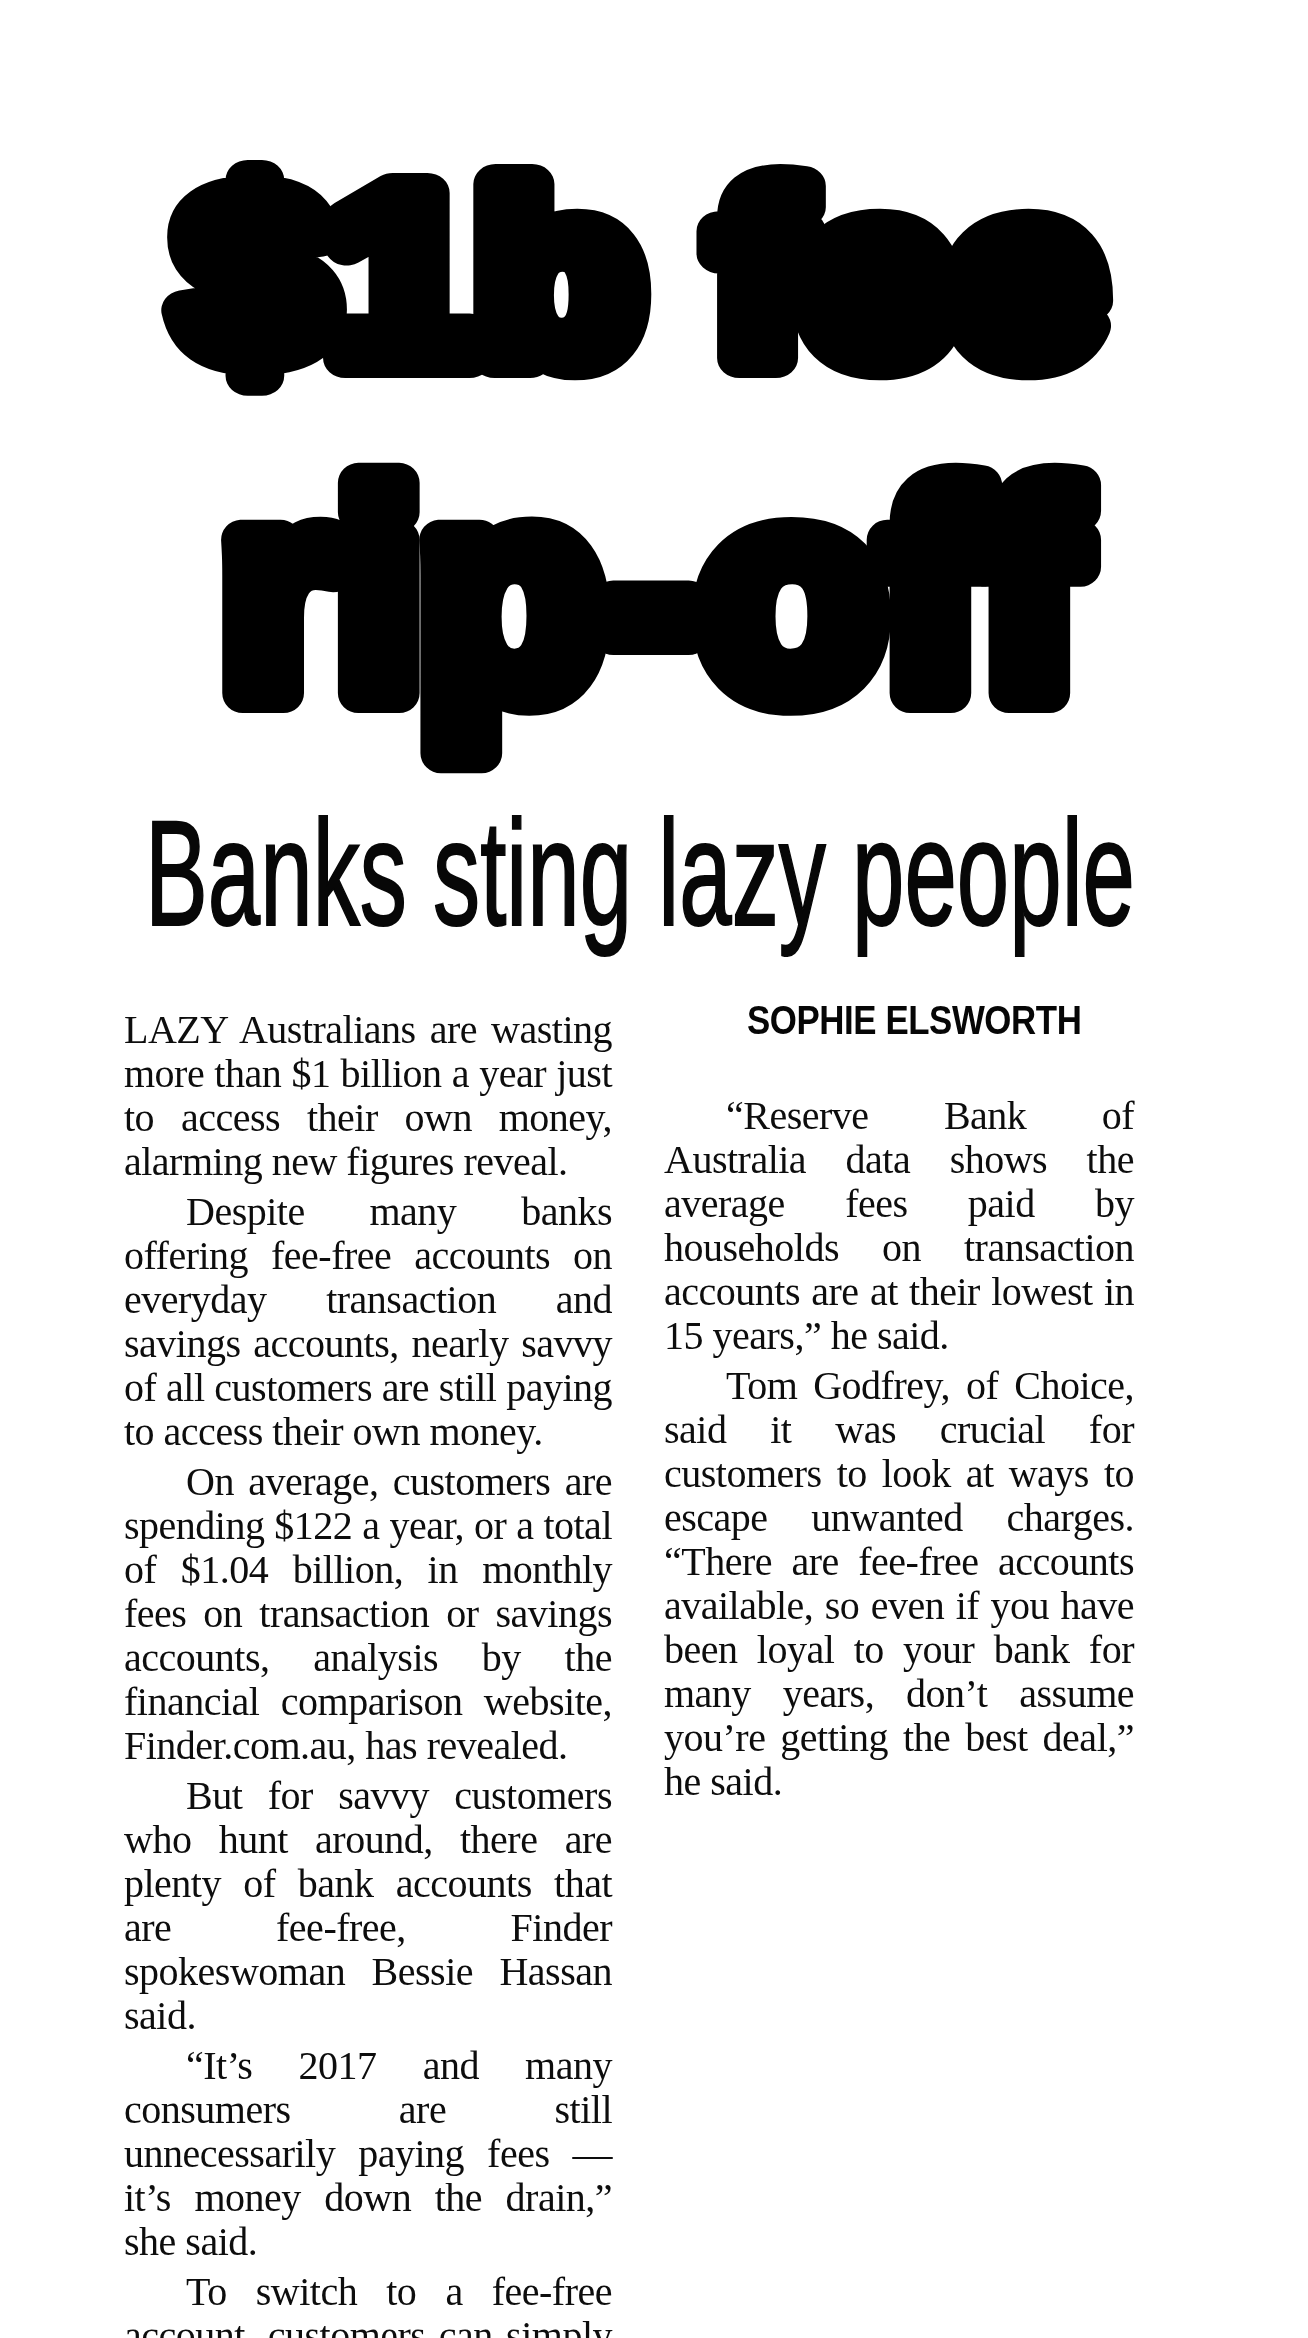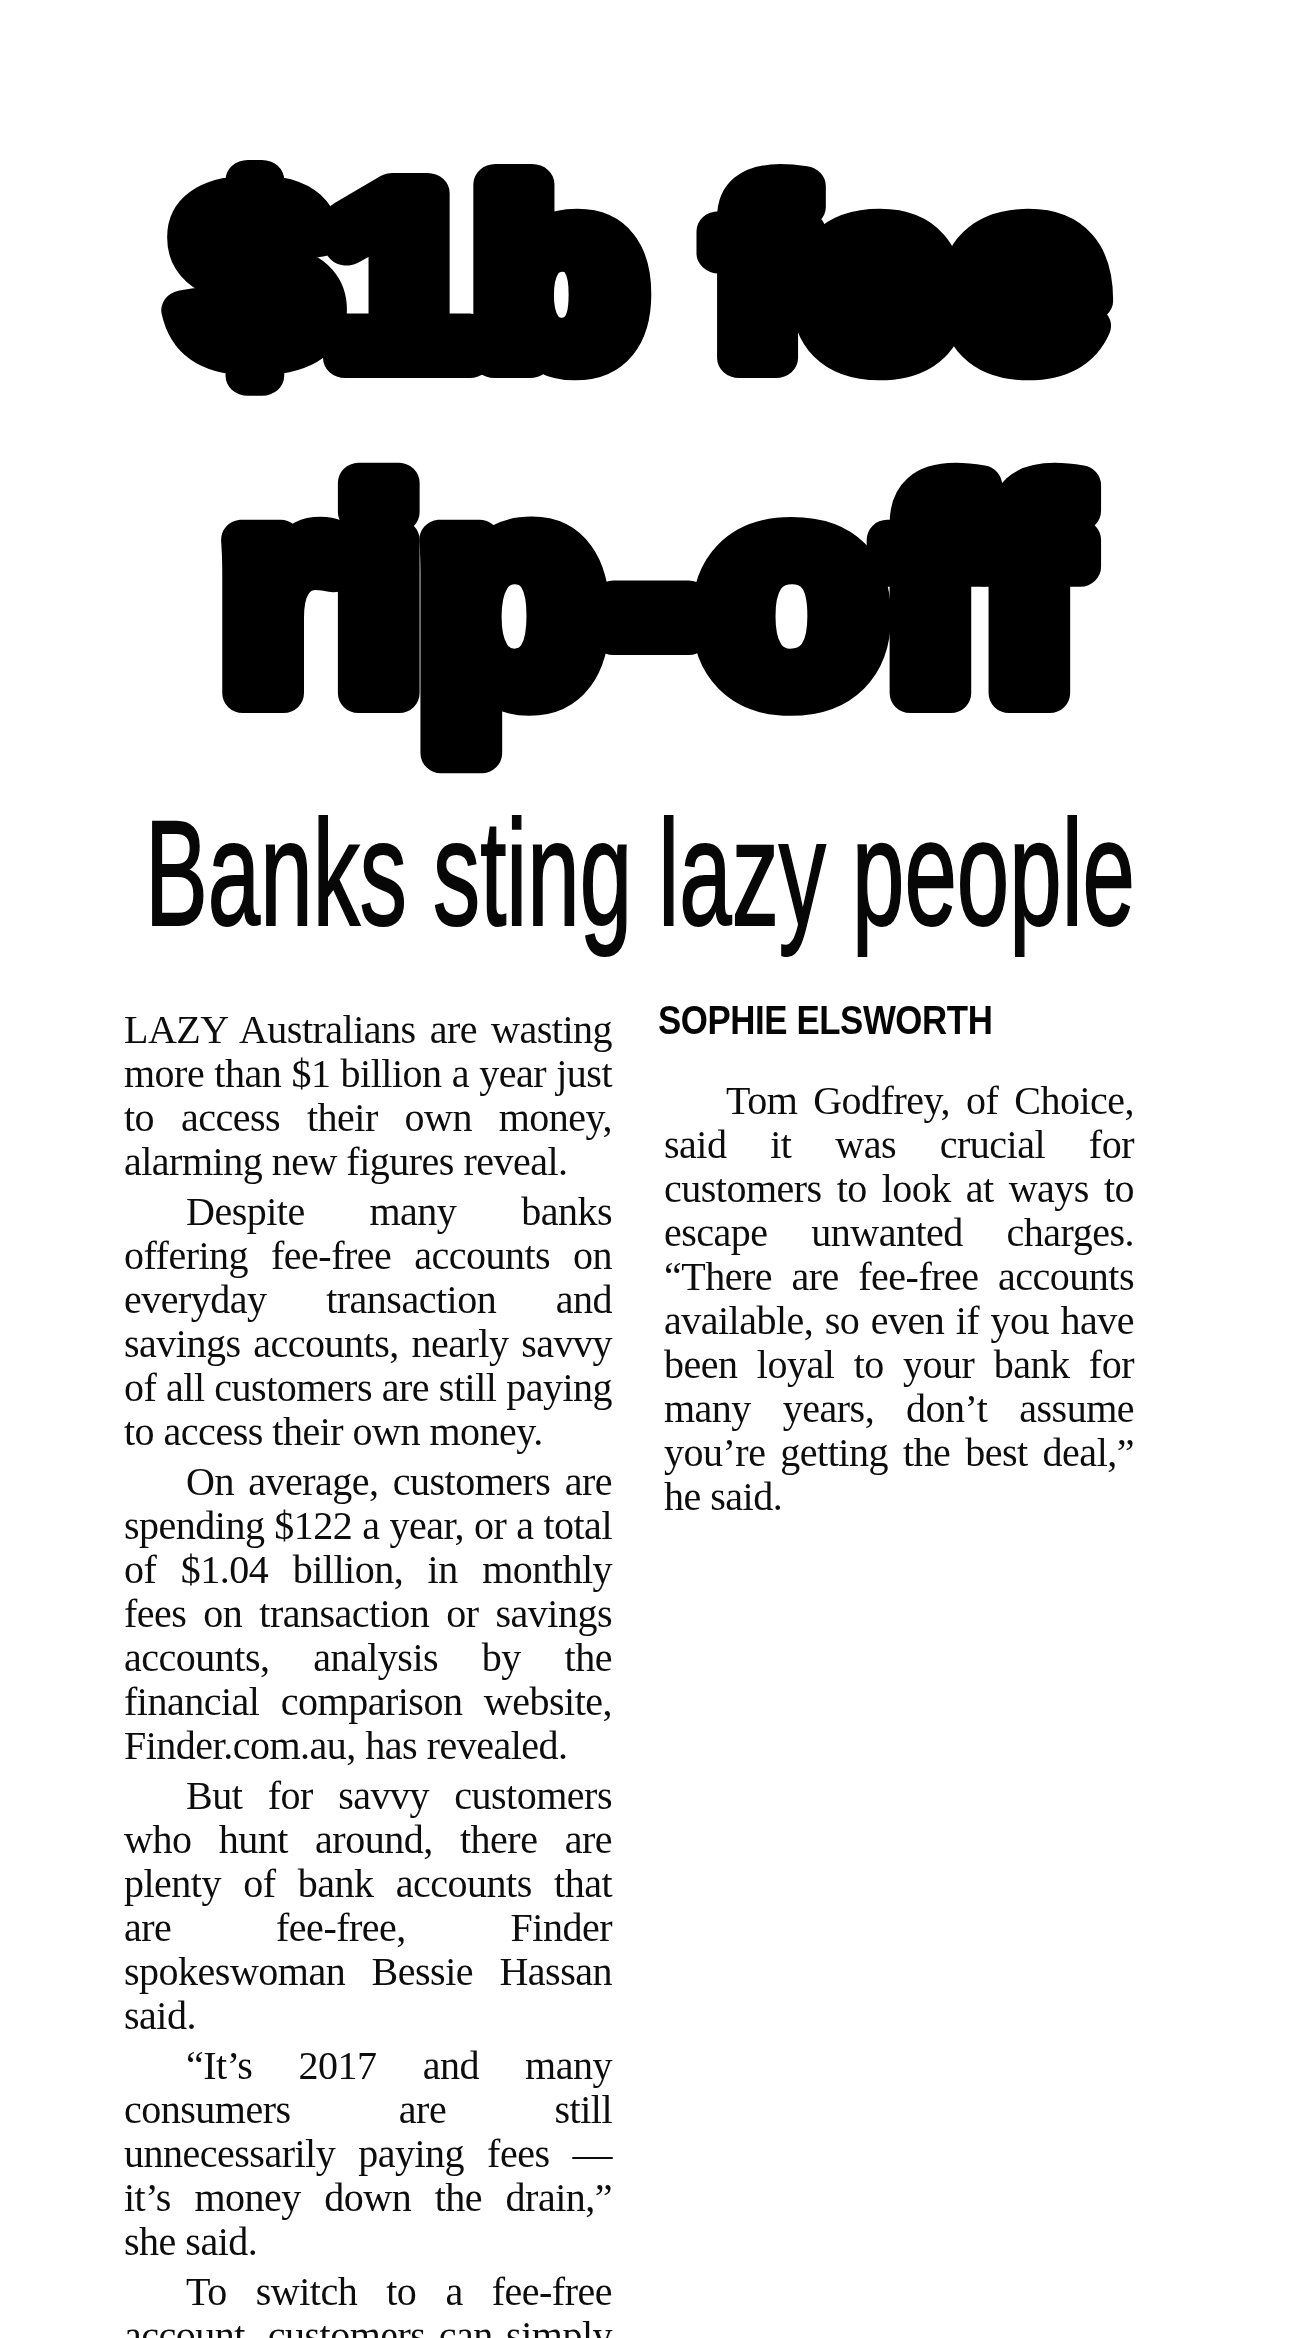--- a/index.html
+++ b/index.html
@@ -53,22 +53,22 @@
     left: 118px;
     top: 1002px;
     width: 500px;
   }
   #col-right {
     left: 658px;
     top: 998px;
     width: 482px;
   }
   .byline-row {
-    margin-bottom: 36px;
-    text-align: left;
+    margin-bottom: 51px;
+    text-align: right;
   }
   .byline {
     display: inline-block;
     font-family: "Liberation Sans", sans-serif;
     font-weight: bold;
     font-size: 41px;
     line-height: 44px;
     letter-spacing: -0.5px;
     color: #060606;
     transform: scaleX(0.85);
@@ -93,16 +93,17 @@
     <p class="indent">On average, customers are spending $122 a year, or a total of $1.04 billion, in monthly fees on transaction or savings accounts, analysis by the financial comparison website, Finder.com.au, has revealed.</p>
     <p class="indent">But for savvy customers who hunt around, there are plenty of bank accounts that are fee-free, Finder spokeswoman Bessie Hassan said.</p>
     <p class="indent">“It’s 2017 and many consumers are still unnecessarily paying fees — it’s money down the drain,” she said.</p>
     <p class="indent">To switch to a fee-free account, customers can simply contact their new bank and ask</p>
   </div>
 
   <div id="col-right" class="col">
     <div class="byline-row">
       <span class="byline">SOPHIE ELSWORTH</span>
     </div>
+    <p class="indent">“Reserve Bank of Australia data shows the average fees paid by households on transaction accounts are at their lowest in 15 years,” he said.</p>
     <p class="indent">Tom Godfrey, of Choice, said it was crucial for customers to look at ways to escape unwanted charges. “There are fee-free accounts available, so even if you have been loyal to your bank for many years, don’t assume you’re getting the best deal,” he said.</p>
   </div>
 
 </div>
 
 </body></html>

